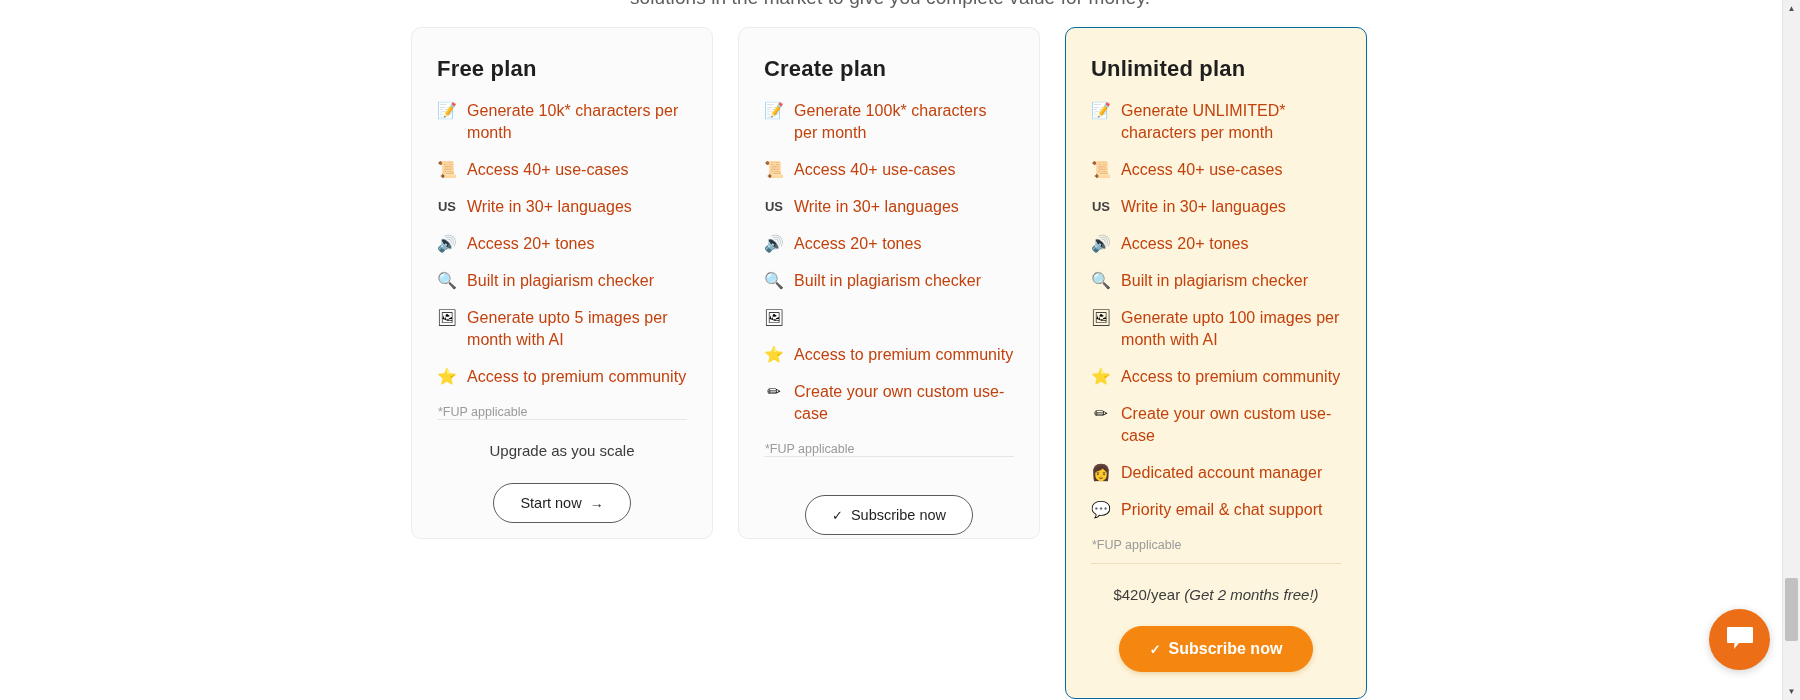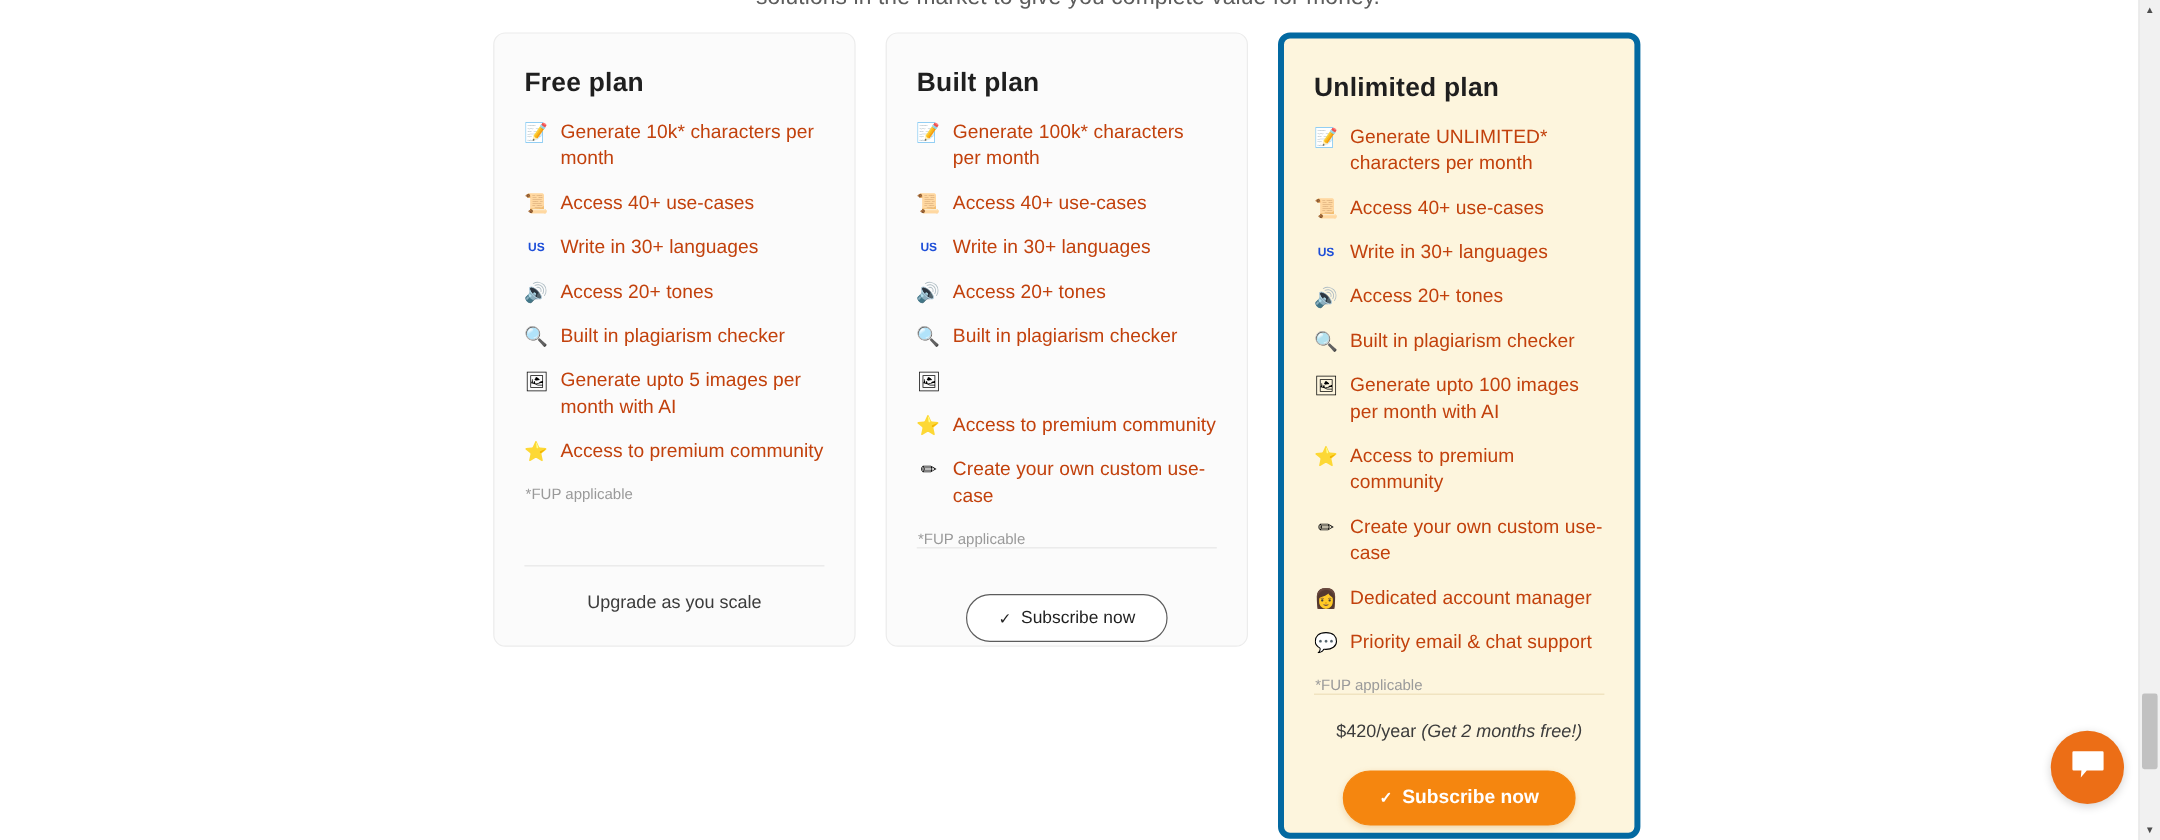--- a/index.html
+++ b/index.html
@@ -52,21 +52,21 @@
     background: #fbfbfb;
     border: 1px solid #ececec;
     display: flex;
     flex-direction: column;
   }
   .card.plain {
     height: 512px;
   }
   .card.featured {
     background: #fdf5dd;
-    border: 5px solid #0369a1;
+    border: 1px solid #0369a1;
     height: 672px;
   }
 
   .card-title {
     font-size: 22px;
     font-weight: bold;
     color: #1f1f1f;
     letter-spacing: 0.2px;
     margin: 4px 0 18px 0;
     line-height: 1.2;
@@ -86,23 +86,23 @@
   }
   .feature-icon {
     flex: 0 0 auto;
     width: 20px;
     font-size: 16px;
     line-height: 22px;
     text-align: center;
     font-family: "DejaVu Sans", sans-serif;
   }
   .feature-icon.flag {
-    font-size: 10px;
+    font-size: 13px;
     font-weight: bold;
-    color: #1d4ed8;
+    color: #404040;
     font-family: "Liberation Sans", sans-serif;
   }
   .feature-text {
     font-size: 16px;
     line-height: 22px;
     color: #c2410c;
     letter-spacing: 0.05px;
   }
 
   .fup {
@@ -265,23 +265,27 @@
             <span class="feature-icon">⭐</span>
             <span class="feature-text">Access to premium community</span>
           </li>
         </ul>
         <div class="fup">*FUP applicable</div>
         <div class="spacer"></div>
         <hr class="divider">
         <div class="price-block">
           <div class="price-sub"><span>Upgrade as you scale</span><em></em></div>
         </div>
+        <div class="btn-wrap"><button class="btn btn-outline">
+            <span>Start now</span>
+            <span class="arrow">→</span>
+          </button></div>
       </div>
       <div class="card plain">
-        <div class="card-title">Built plan</div>
+        <div class="card-title">Create plan</div>
         <ul class="features">
           <li class="feature">
             <span class="feature-icon">📝</span>
             <span class="feature-text">Generate 100k* characters per month</span>
           </li>
           <li class="feature">
             <span class="feature-icon">📜</span>
             <span class="feature-text">Access 40+ use-cases</span>
           </li>
           <li class="feature">

